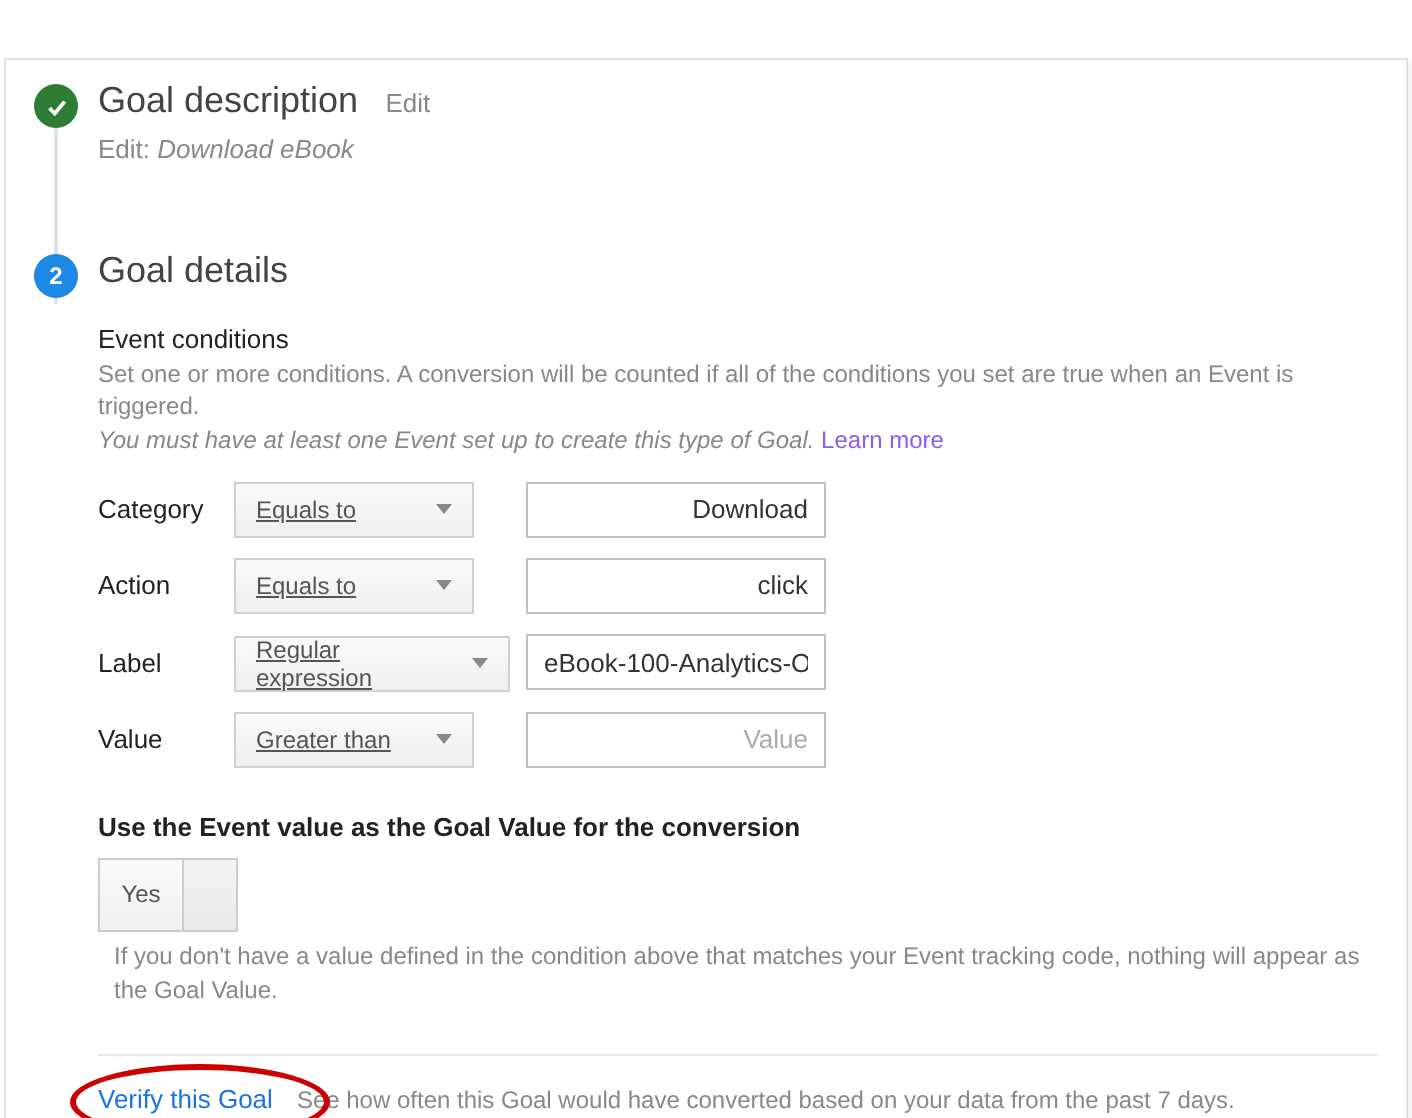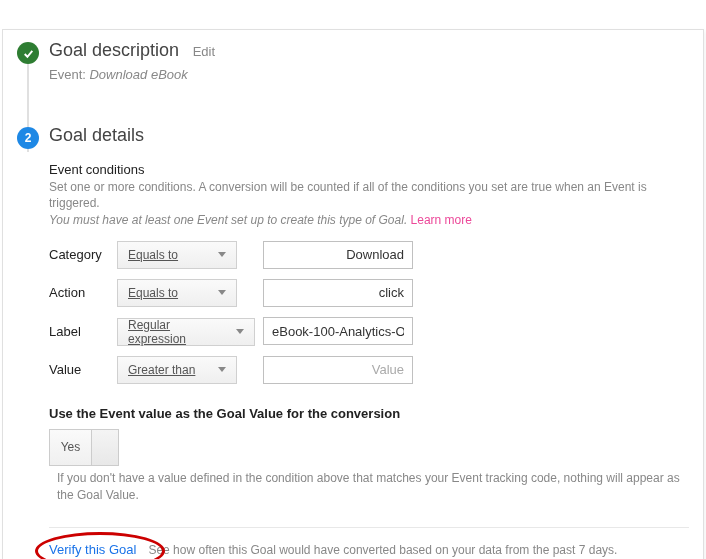--- a/index.html
+++ b/index.html
@@ -76,21 +76,21 @@
     color: #222;
     margin-top: 12px;
   }
   .help-text {
     font-size: 12px;
     color: #888;
     line-height: 1.4;
     margin-top: 2px;
   }
   .help-text i { font-style: italic; }
-  .learn-more { color: #ec4899; cursor: pointer; }
+  .learn-more { color: #8b5cf6; cursor: pointer; }
   .cond-table {
     margin-top: 12px;
     display: grid;
     grid-template-columns: 68px 146px 150px;
     row-gap: 10px;
     align-items: center;
   }
   .cond-label { font-size: 13px; color: #222; }
   .dropdown {
     display: inline-flex;
@@ -198,21 +198,21 @@
     <div class="connector"></div>
     <div class="step-icon done">
       <svg viewBox="0 0 24 24" fill="none" stroke="#fff" stroke-width="3.5">
           <polyline points="5,13 10,18 19,7"></polyline>
         </svg>
     </div>
     <div class="step-content">
       <span class="step-title">Goal description</span>
       <span class="edit-link">Edit</span>
       <div class="summary-line">
-        <span>Event: </span><i>Download eBook</i>
+        <span>Edit: </span><i>Download eBook</i>
       </div>
     </div>
   </div>
 
   <div class="step-row" style="margin-top:40px;">
     <div class="step-icon current">2</div>
     <div class="step-content">
       <span class="step-title">Goal details</span>
     </div>
   </div>

